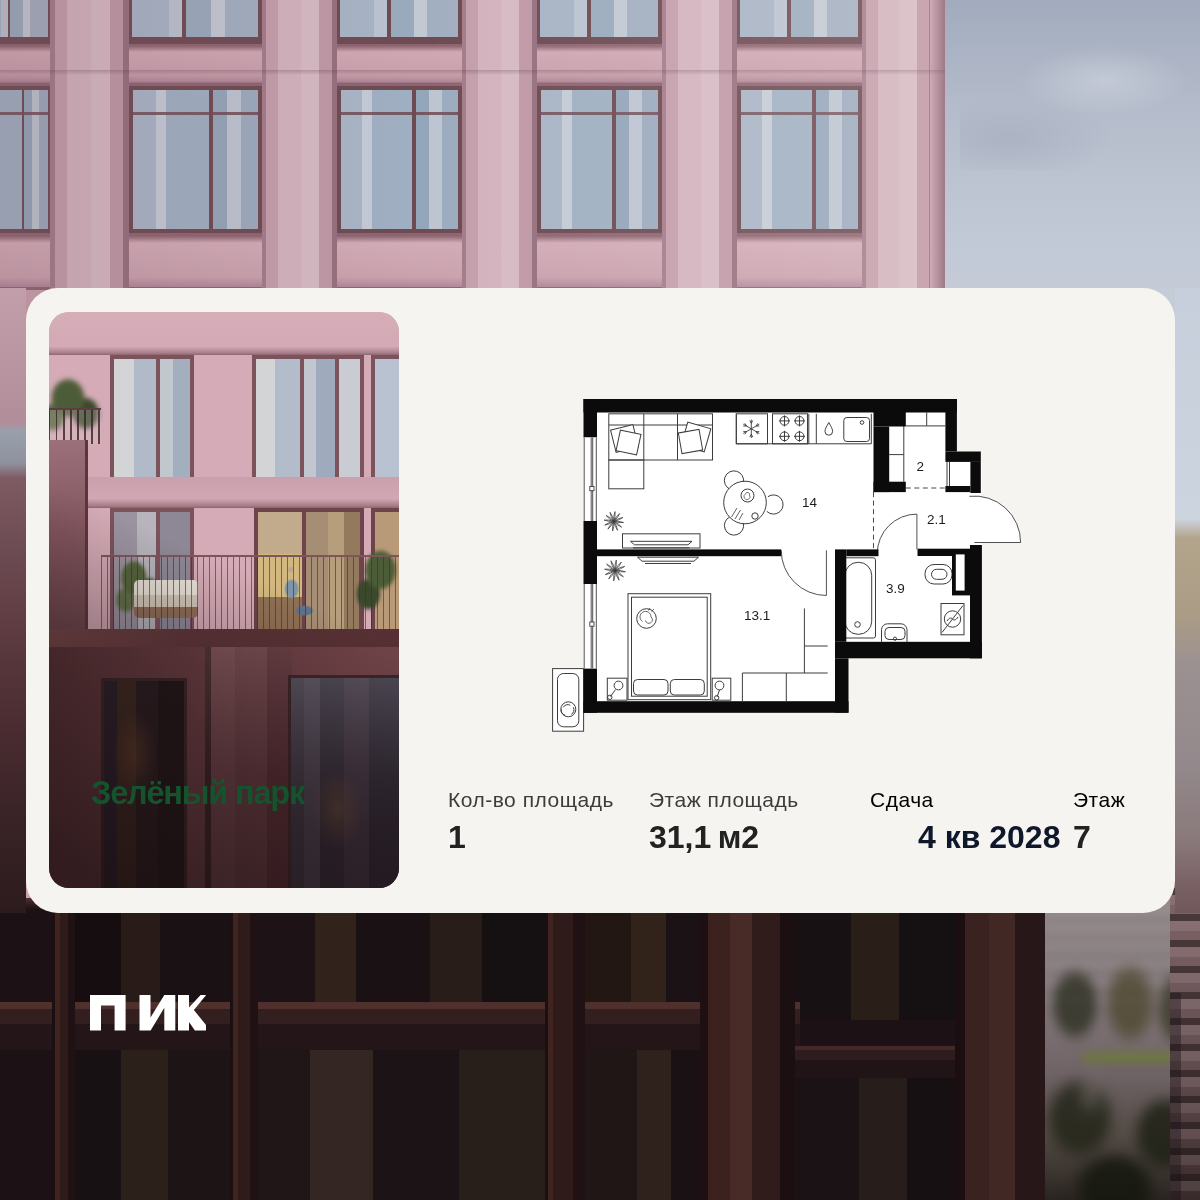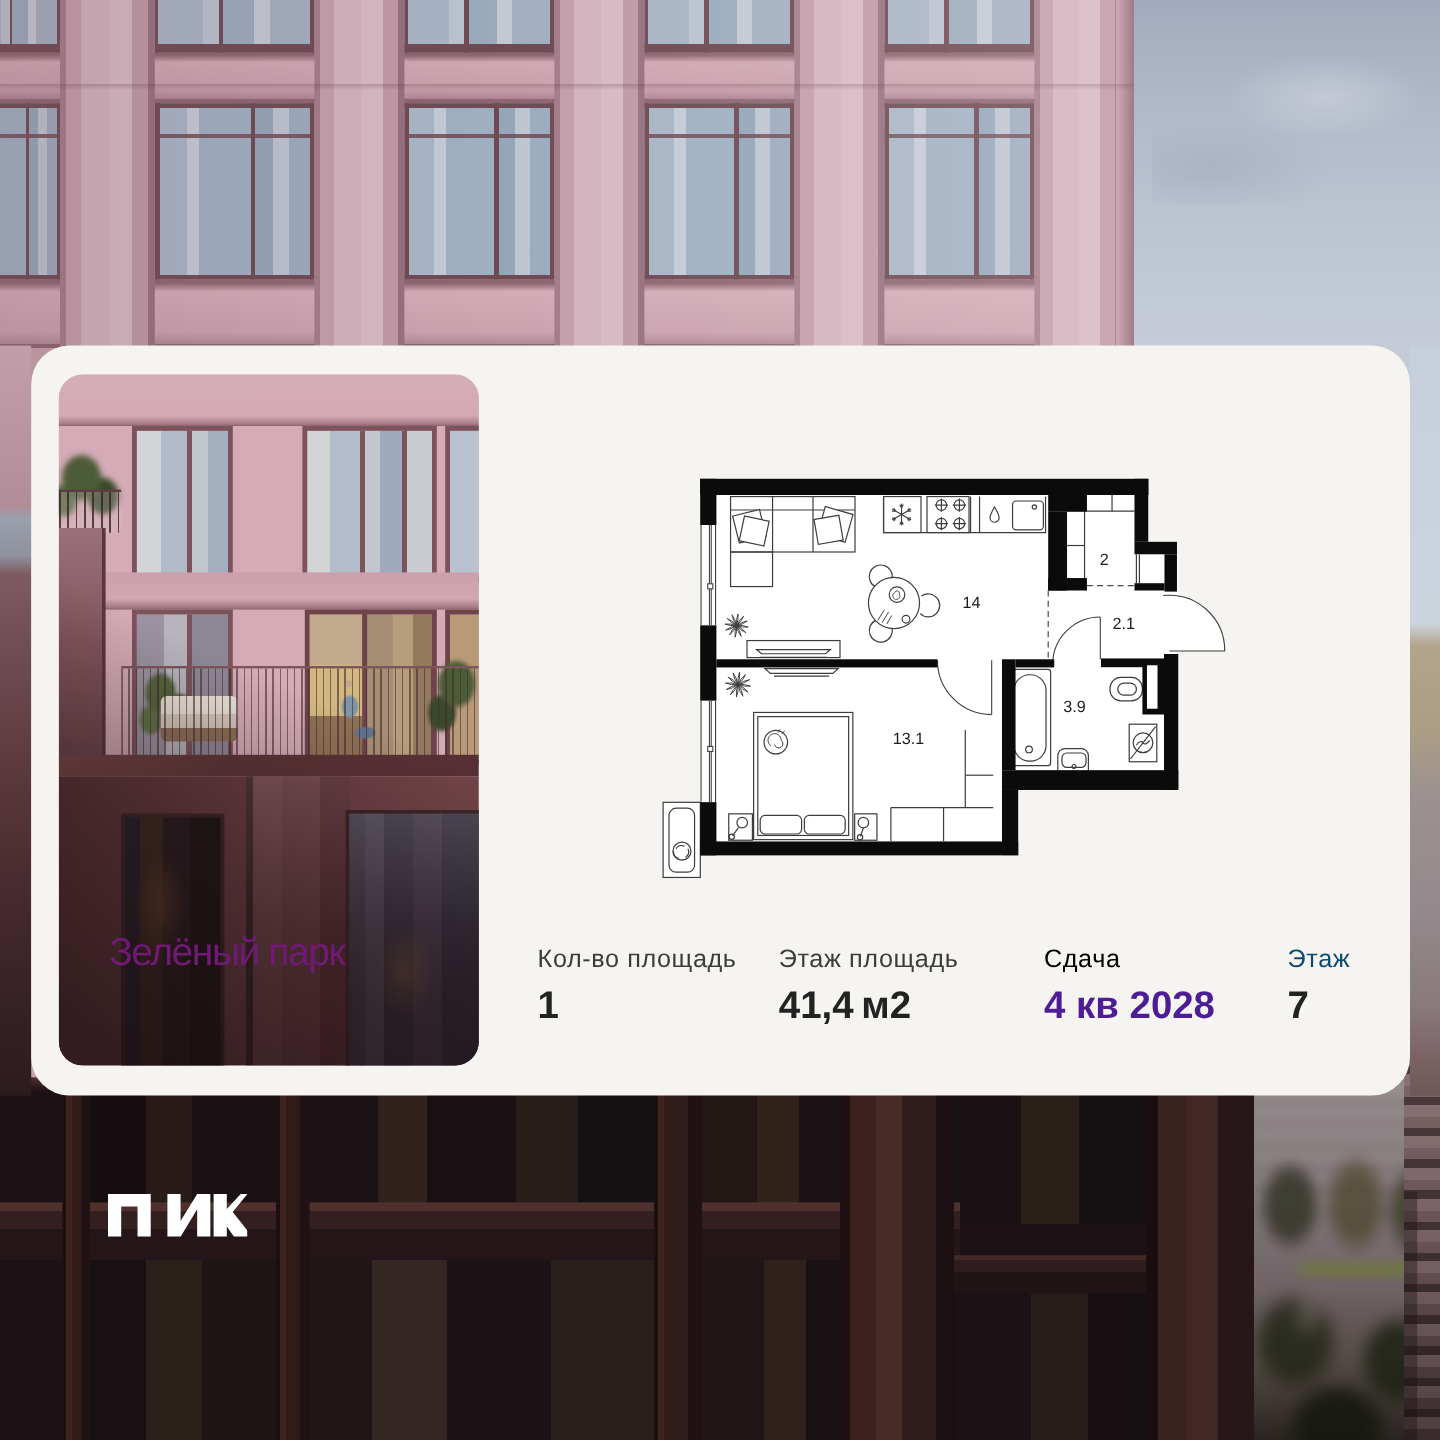--- a/index.html
+++ b/index.html
@@ -235,21 +235,21 @@
 
   <div class="abs" style="left:239px;top:363px;width:111px;height:213px;border:3px solid #3b2629;
     background:radial-gradient(ellipse 34px 52px at 42% 62%,rgba(122,88,56,.5),rgba(122,88,56,0) 75%),
     linear-gradient(180deg,rgba(142,138,150,.35),rgba(142,138,150,.08) 45%,rgba(142,138,150,0) 70%),
     linear-gradient(90deg,#3a3642 0 12%,#46414e 12% 26%,#2e2a36 26% 48%,#3c3340 48% 70%,#2a2733 70% 100%);"></div>
 
   <div class="abs" style="left:0;top:0;width:350px;height:576px;
     background:linear-gradient(205deg,rgba(30,15,18,0) 45%,rgba(33,17,19,.42) 70%,rgba(26,13,15,.68) 95%);"></div>
 </div>
 
-<div class="abs" style="left:91px;top:775px;color:#701a75;font-weight:normal;font-size:32.5px;letter-spacing:-1.2px;">Зелёный парк</div>
+<div class="abs" style="left:91px;top:775px;color:#14532d;font-weight:bold;font-size:32.5px;letter-spacing:-1.2px;">Зелёный парк</div>
 
 <svg class="abs" id="plan" style="left:545px;top:390px;" width="485" height="350" viewBox="545 390 485 350" fill="none" stroke="none">
 
   <rect x="597" y="412.5" width="276.5" height="137" fill="#ffffff"></rect>
 
   <rect x="781" y="412.5" width="176" height="233" fill="#ffffff"></rect>
 
   <rect x="945" y="462" width="37" height="183" fill="#ffffff"></rect>
 
   <rect x="597" y="556" width="238" height="146" fill="#ffffff"></rect>
@@ -493,23 +493,23 @@
 
     <text x="886" y="593">3.9</text>
 
     <text x="744" y="620">13.1</text>
   </g>
 </svg>
 
 <div class="abs" style="left:448px;top:788px;color:#3c3c3c;font-size:21px;letter-spacing:0.5px;">Кол-во площадь</div>
 <div class="abs" style="left:448px;top:819px;color:#222;font-size:32px;font-weight:bold;">1</div>
 <div class="abs" style="left:649px;top:788px;color:#3c3c3c;font-size:21px;letter-spacing:0.5px;">Этаж площадь</div>
-<div class="abs" style="left:649px;top:819px;color:#222;font-size:32px;font-weight:bold;">41,4 м2</div>
+<div class="abs" style="left:649px;top:819px;color:#222;font-size:32px;font-weight:bold;">31,1 м2</div>
 <div class="abs" style="left:870px;top:788px;color:#000000;font-size:21px;letter-spacing:0.5px;">Сдача</div>
-<div class="abs" style="left:870px;top:819px;color:#4c1d95;font-size:32px;font-weight:bold;">4 кв 2028</div>
-<div class="abs" style="left:1073px;top:788px;color:#0c4a6e;font-size:21px;letter-spacing:0.5px;">Этаж</div>
+<div class="abs" style="left:918px;top:819px;color:#0f172a;font-size:32px;font-weight:bold;">4 кв 2028</div>
+<div class="abs" style="left:1073px;top:788px;color:#000000;font-size:21px;letter-spacing:0.5px;">Этаж</div>
 <div class="abs" style="left:1073px;top:819px;color:#222;font-size:32px;font-weight:bold;">7</div>
 
 <svg class="abs" style="left:90px;top:995px;" width="116" height="36" viewBox="0 0 116 36">
   <path fill="#fff" d="M0,0 H35.6 V35.5 H24.6 V10.5 H11 V35.5 H0 Z"></path>
   <path fill="#fff" d="M49.5,35.5 V0 H60.5 V22.5 L74.3,0 H85.3 V35.5 H74.3 V12.8 L60.6,35.5 Z"></path>
   <path fill="#fff" d="M88,0 H99 V12.6 L110.6,0 H116.2 L103.9,14.9 L116.7,31 V35.5 H104.9 L99,27.1 V35.5 H88 Z"></path>
 </svg>
 
 </body></html>

